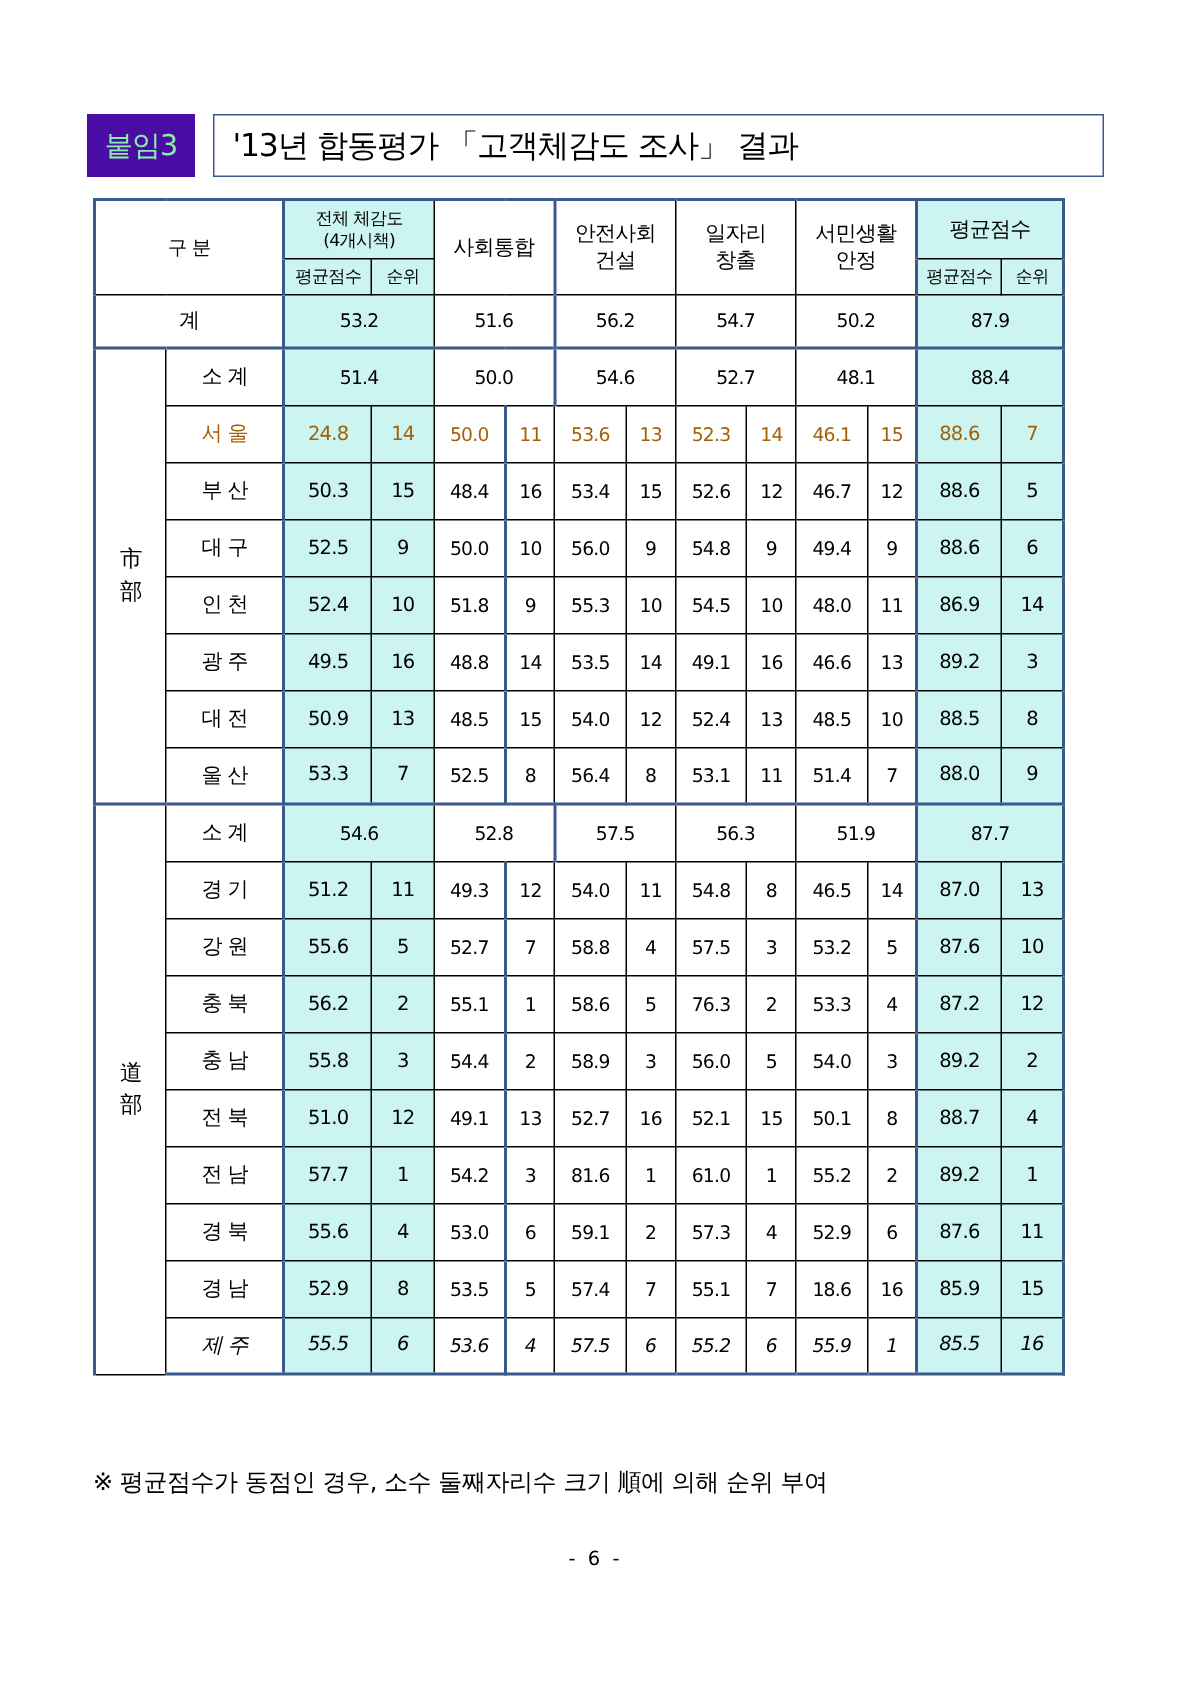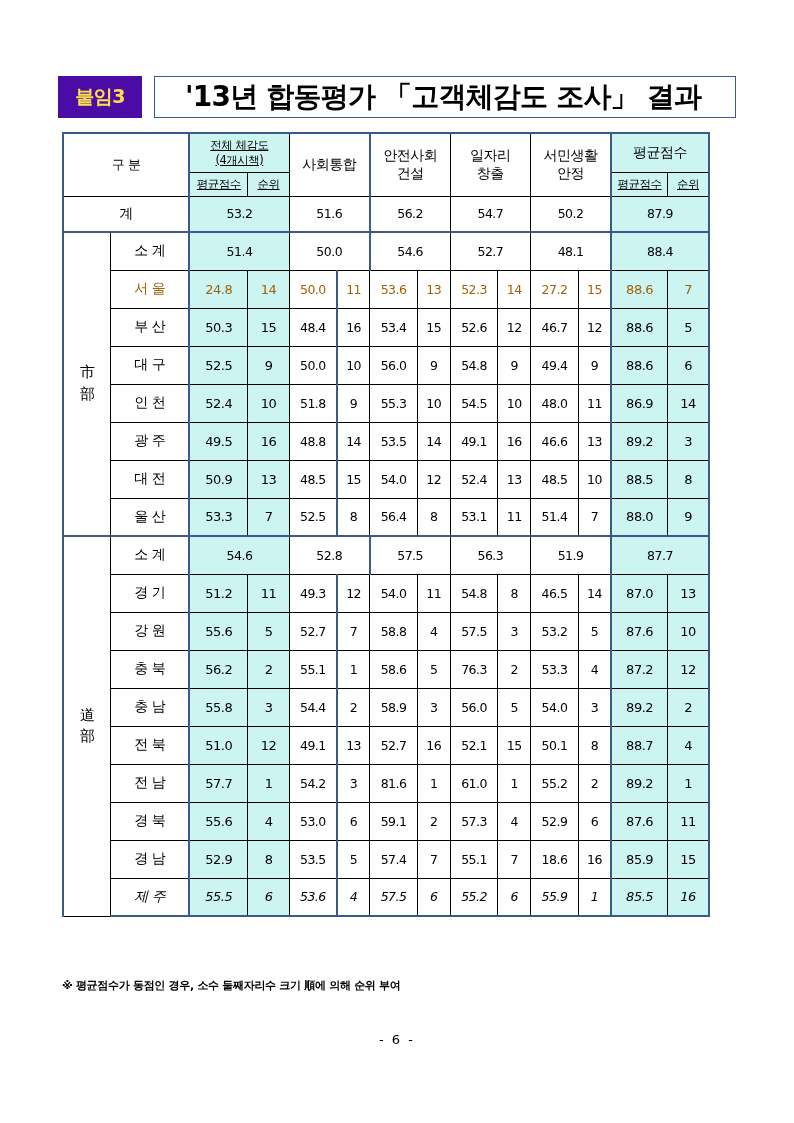--- a/index.html
+++ b/index.html
@@ -26,40 +26,40 @@
   .title-row {
     position: absolute;
     left: 58px;
     top: 76px;
     width: 678px;
     height: 42px;
     display: flex;
     align-items: stretch;
   }
   .badge {
-    width: 84px;
+    width: 72px;
     background: #4B0BA5;
-    color: #fde047;
+    color: #86efac;
     font-size: 19px;
-    font-weight: bold;
+    font-weight: normal;
     display: flex;
     align-items: center;
     justify-content: center;
     letter-spacing: -0.5px;
   }
   .title-box {
     flex: 1;
     margin-left: 12px;
     border: 1.5px solid #3a5a8c;
     background: #ffffff;
     display: flex;
     align-items: center;
-    padding-left: 30px;
-    font-size: 28px;
-    font-weight: bold;
+    padding-left: 12px;
+    font-size: 21px;
+    font-weight: normal;
     letter-spacing: -0.8px;
   }
 
   
   .tbl-wrap {
     position: absolute;
     left: 62px;
     top: 132px;
     width: 648px;
   }
@@ -83,42 +83,41 @@
   .frame-r { border-right: 2px solid #3a5a8c !important; }
   .frame-t { border-top: 2px solid #3a5a8c !important; }
   .frame-b { border-bottom: 2px solid #3a5a8c !important; font-style: italic; }
 
   
   .hl { background: #CCF5F2; }
   .hl-l { border-left: 2px solid #3a5a8c !important; }
   .hl-r { border-right: 2px solid #3a5a8c !important; }
 
   .hdr { font-weight: bold; font-size: 13px; }
-  .hdr-sub { font-weight: bold; font-size: 11.5px; text-decoration: underline; }
+  .hdr-sub { font-weight: bold; font-size: 11.5px; }
   .hdr-main { font-weight: bold; font-size: 14px; }
 
   .row-h { height: 39px; }
   .row-total { height: 36px; }
   .row-sub { height: 38px; }
 
   .lbl { font-weight: bold; font-size: 14px; letter-spacing: 3px; }
   .lbl-g { font-weight: bold; font-size: 15px; letter-spacing: 2px; }
   .vert-lbl { line-height: 1.45; }
   .red { color: #a16207; font-weight: bold; }
   .num { font-size: 12.5px; }
   .num-b { font-size: 13px; font-weight: bold; }
 
   
   .footnote {
     position: absolute;
     left: 62px;
     top: 978px;
-    font-size: 11px;
+    font-size: 16px;
     letter-spacing: -0.3px;
-    font-weight: bold;
   }
   .pagenum {
     position: absolute;
     left: 0;
     top: 1032px;
     width: 794px;
     text-align: center;
     font-size: 13px;
     letter-spacing: 2px;
   }
@@ -189,21 +188,21 @@
           <tr class="row-sub">
             <td class="lbl red">서 울</td>
             <td class="hl hl-l num-b red">24.8</td>
             <td class="hl num-b red">14</td>
             <td class="num red hl-r">50.0</td>
             <td class="num red">11</td>
             <td class="num red ">53.6</td>
             <td class="num red">13</td>
             <td class="num red ">52.3</td>
             <td class="num red">14</td>
-            <td class="num red ">27.2</td>
+            <td class="num red ">46.1</td>
             <td class="num red">15</td>
             <td class="hl hl-l num-b red">88.6</td>
             <td class="hl num-b red frame-r">7</td>
           </tr>
           <tr class="row-sub">
             <td class="lbl">부 산</td>
             <td class="hl hl-l num-b">50.3</td>
             <td class="hl num-b">15</td>
             <td class="num hl-r">48.4</td>
             <td class="num">16</td>

